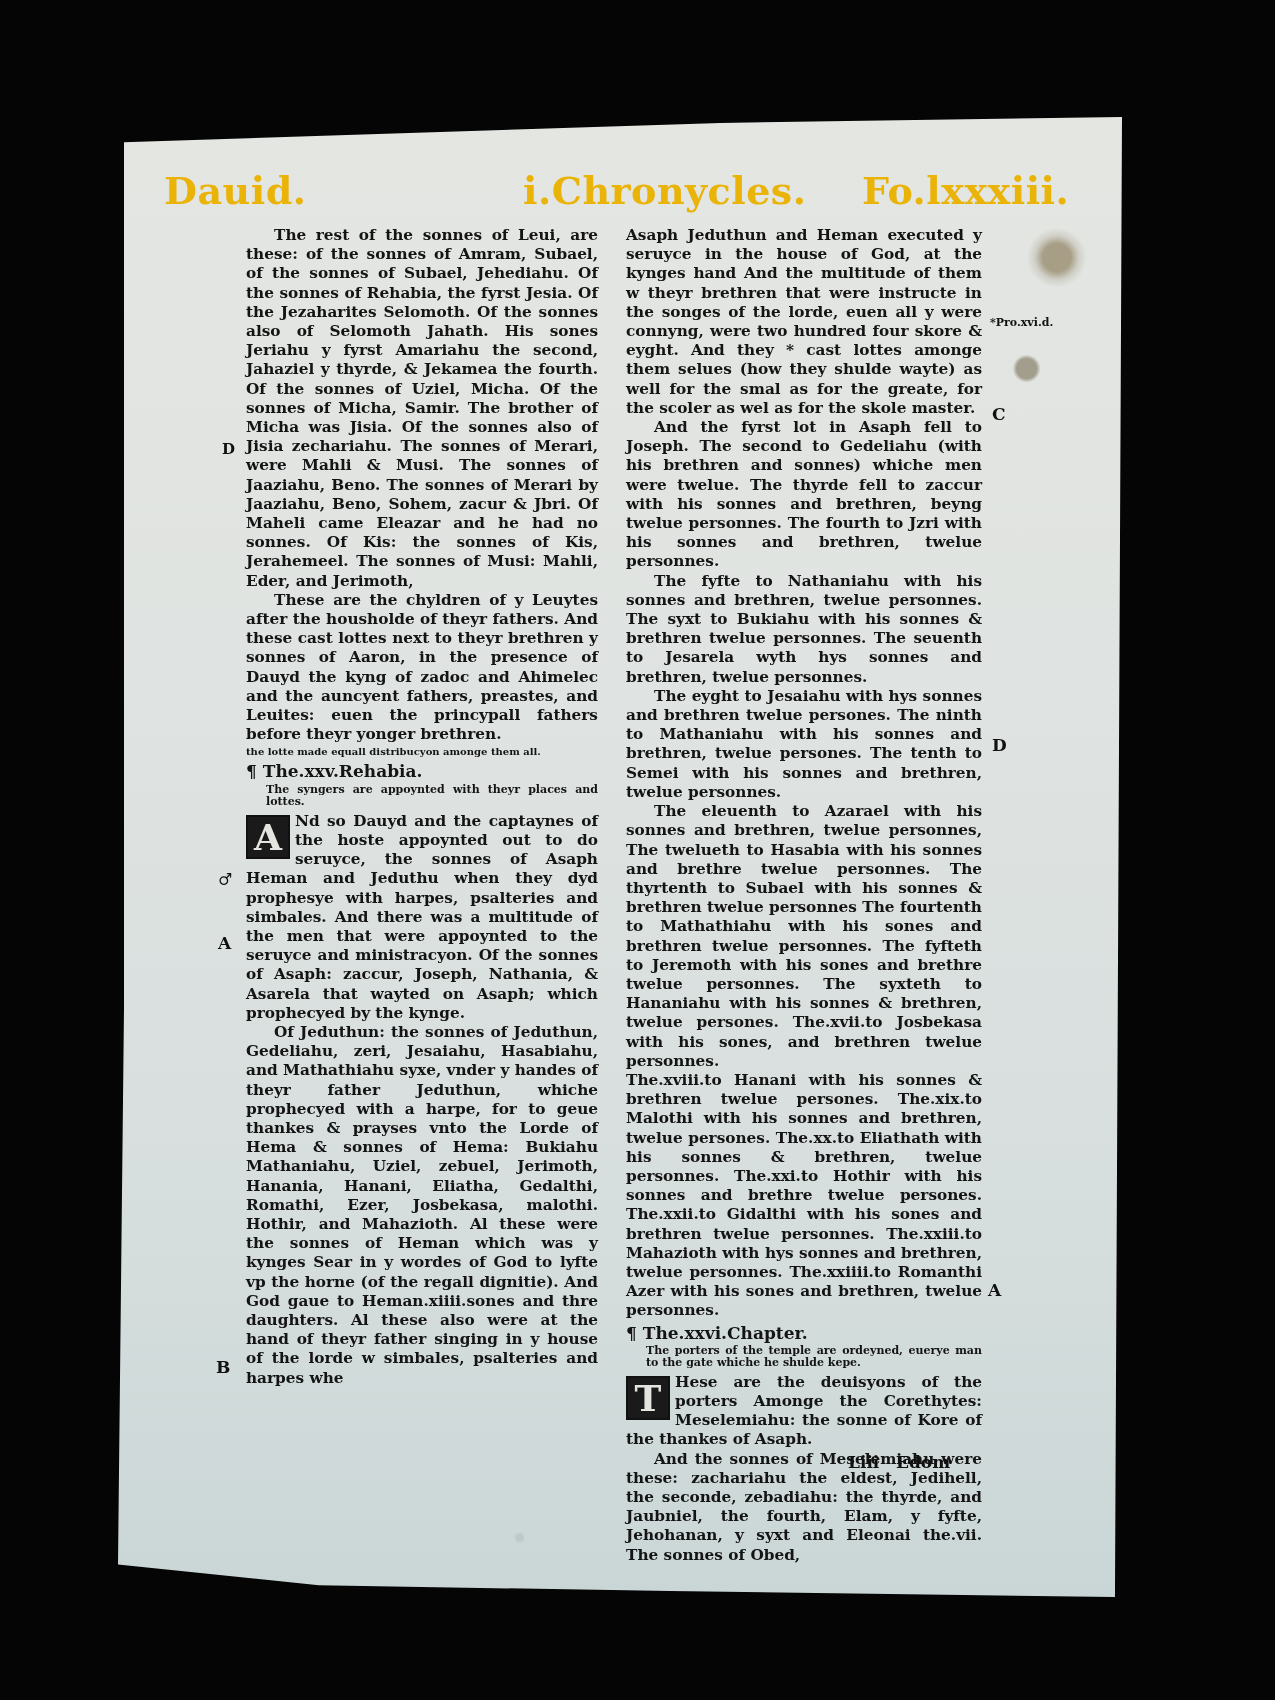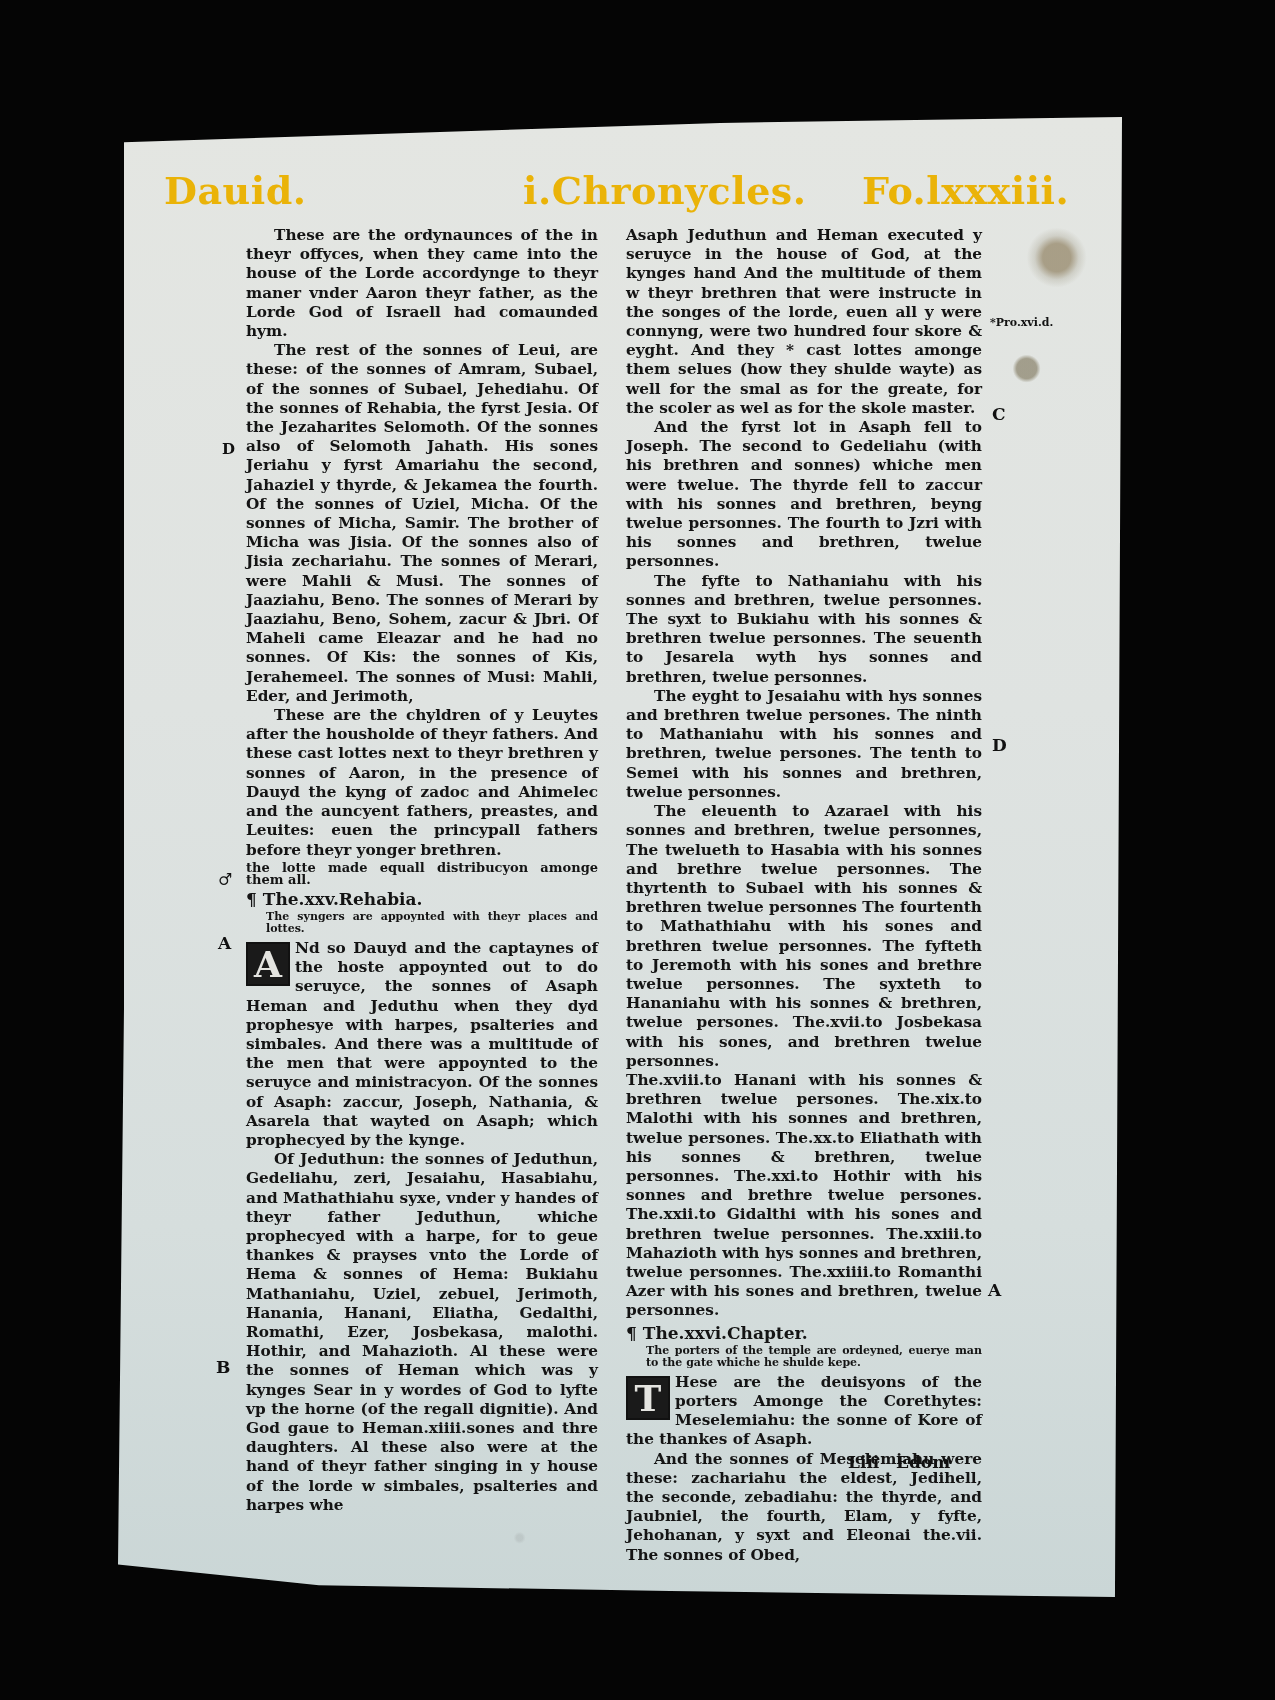--- a/index.html
+++ b/index.html
@@ -46,24 +46,23 @@
 </head>
 <body>
 
 <div class="leaf"></div>
 
 <div class="hdr left">Dauid.</div>
 <div class="hdr mid">i.Chronycles.</div>
 <div class="hdr right">Fo.lxxxiii.</div>
 
 <div class="col left">
-  <p class="ind">These are the ordynaunces of the in theyr offyces, when they came into the house of the Lorde accordynge to theyr maner vnder Aaron theyr father, as the Lorde God of Israell had comaunded hym.</p>
   <p class="ind">The rest of the sonnes of Leui, are these: of the sonnes of Amram, Subael, of the sonnes of Subael, Jehediahu. Of the sonnes of Rehabia, the fyrst Jesia. Of the Jezaharites Selomoth. Of the sonnes also of Selomoth Jahath. His sones Jeriahu y fyrst Amariahu the second, Jahaziel y thyrde, &amp; Jekamea the fourth. Of the sonnes of Uziel, Micha. Of the sonnes of Micha, Samir. The brother of Micha was Jisia. Of the sonnes also of Jisia zechariahu. The sonnes of Merari, were Mahli &amp; Musi. The sonnes of Jaaziahu, Beno. The sonnes of Merari by Jaaziahu, Beno, Sohem, zacur &amp; Jbri. Of Maheli came Eleazar and he had no sonnes. Of Kis: the sonnes of Kis, Jerahemeel. The sonnes of Musi: Mahli, Eder, and Jerimoth,</p>
   <p class="ind">These are the chyldren of y Leuytes after the housholde of theyr fathers. And these cast lottes next to theyr brethren y sonnes of Aaron, in the presence of Dauyd the kyng of zadoc and Ahimelec and the auncyent fathers, preastes, and Leuites: euen the princypall fathers before theyr yonger brethren.</p>
-  <p class="summary" style="padding-left:0;font-size:13px">the lotte made equall distribucyon amonge them all.</p>
+  <p class="summary" style="padding-left:0;font-size:10px">the lotte made equall distribucyon amonge them all.</p>
   <p class="chapter"><span>¶ </span><span>The.xxv.Rehabia.</span></p>
   <p class="summary">The syngers are appoynted with theyr places and lottes.</p>
   <div class="dropcap-wrap">
     <div class="dropcap">A</div>
     <p>Nd so Dauyd and the captaynes of the hoste appoynted out to do seruyce, the sonnes of Asaph Heman and Jeduthu when they dyd prophesye with harpes, psalteries and simbales. And there was a multitude of the men that were appoynted to the seruyce and ministracyon. Of the sonnes of Asaph: zaccur, Joseph, Nathania, &amp; Asarela that wayted on Asaph; which prophecyed by the kynge.</p>
     <p class="ind">Of Jeduthun: the sonnes of Jeduthun, Gedeliahu, zeri, Jesaiahu, Hasabiahu, and Mathathiahu syxe, vnder y handes of theyr father Jeduthun, whiche prophecyed with a harpe, for to geue thankes &amp; prayses vnto the Lorde of Hema &amp; sonnes of Hema: Bukiahu Mathaniahu, Uziel, zebuel, Jerimoth, Hanania, Hanani, Eliatha, Gedalthi, Romathi, Ezer, Josbekasa, malothi. Hothir, and Mahazioth. Al these were the sonnes of Heman which was y kynges Sear in y wordes of God to lyfte vp the horne (of the regall dignitie). And God gaue to Heman.xiiii.sones and thre daughters. Al these also were at the hand of theyr father singing in y house of the lorde w simbales, psalteries and harpes whe</p>
   </div>
 </div>
 
 <div class="col right">

